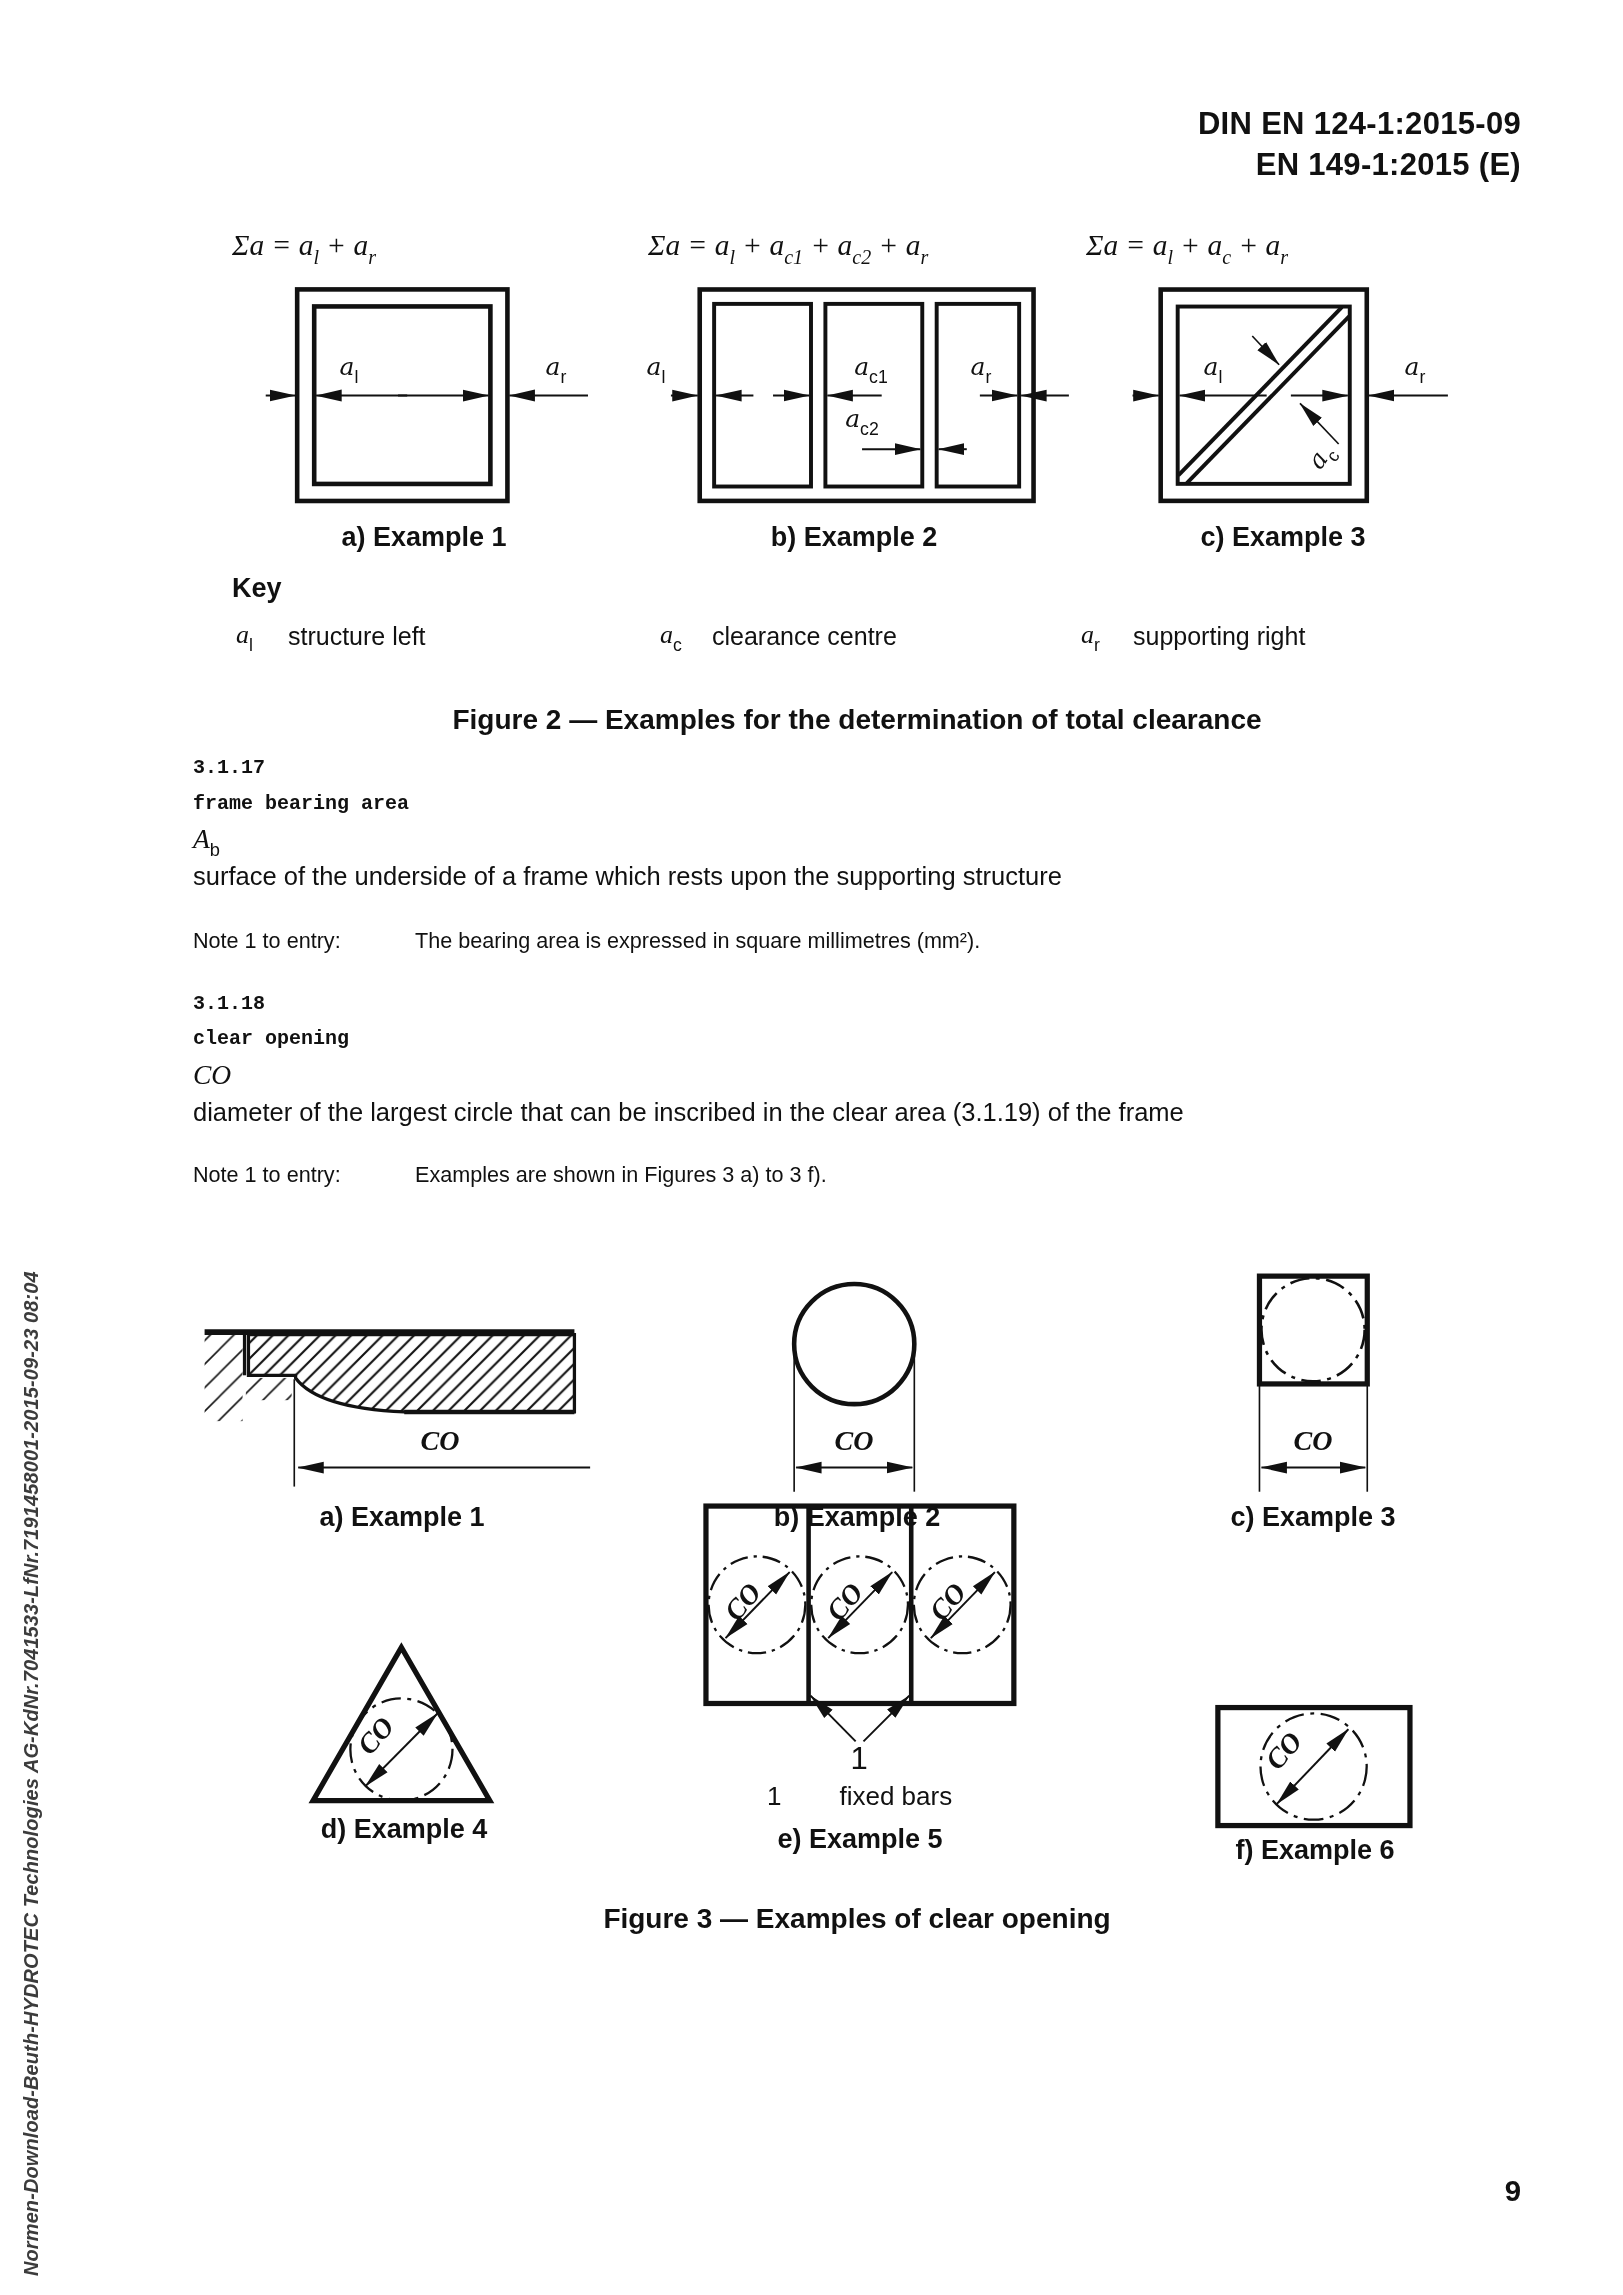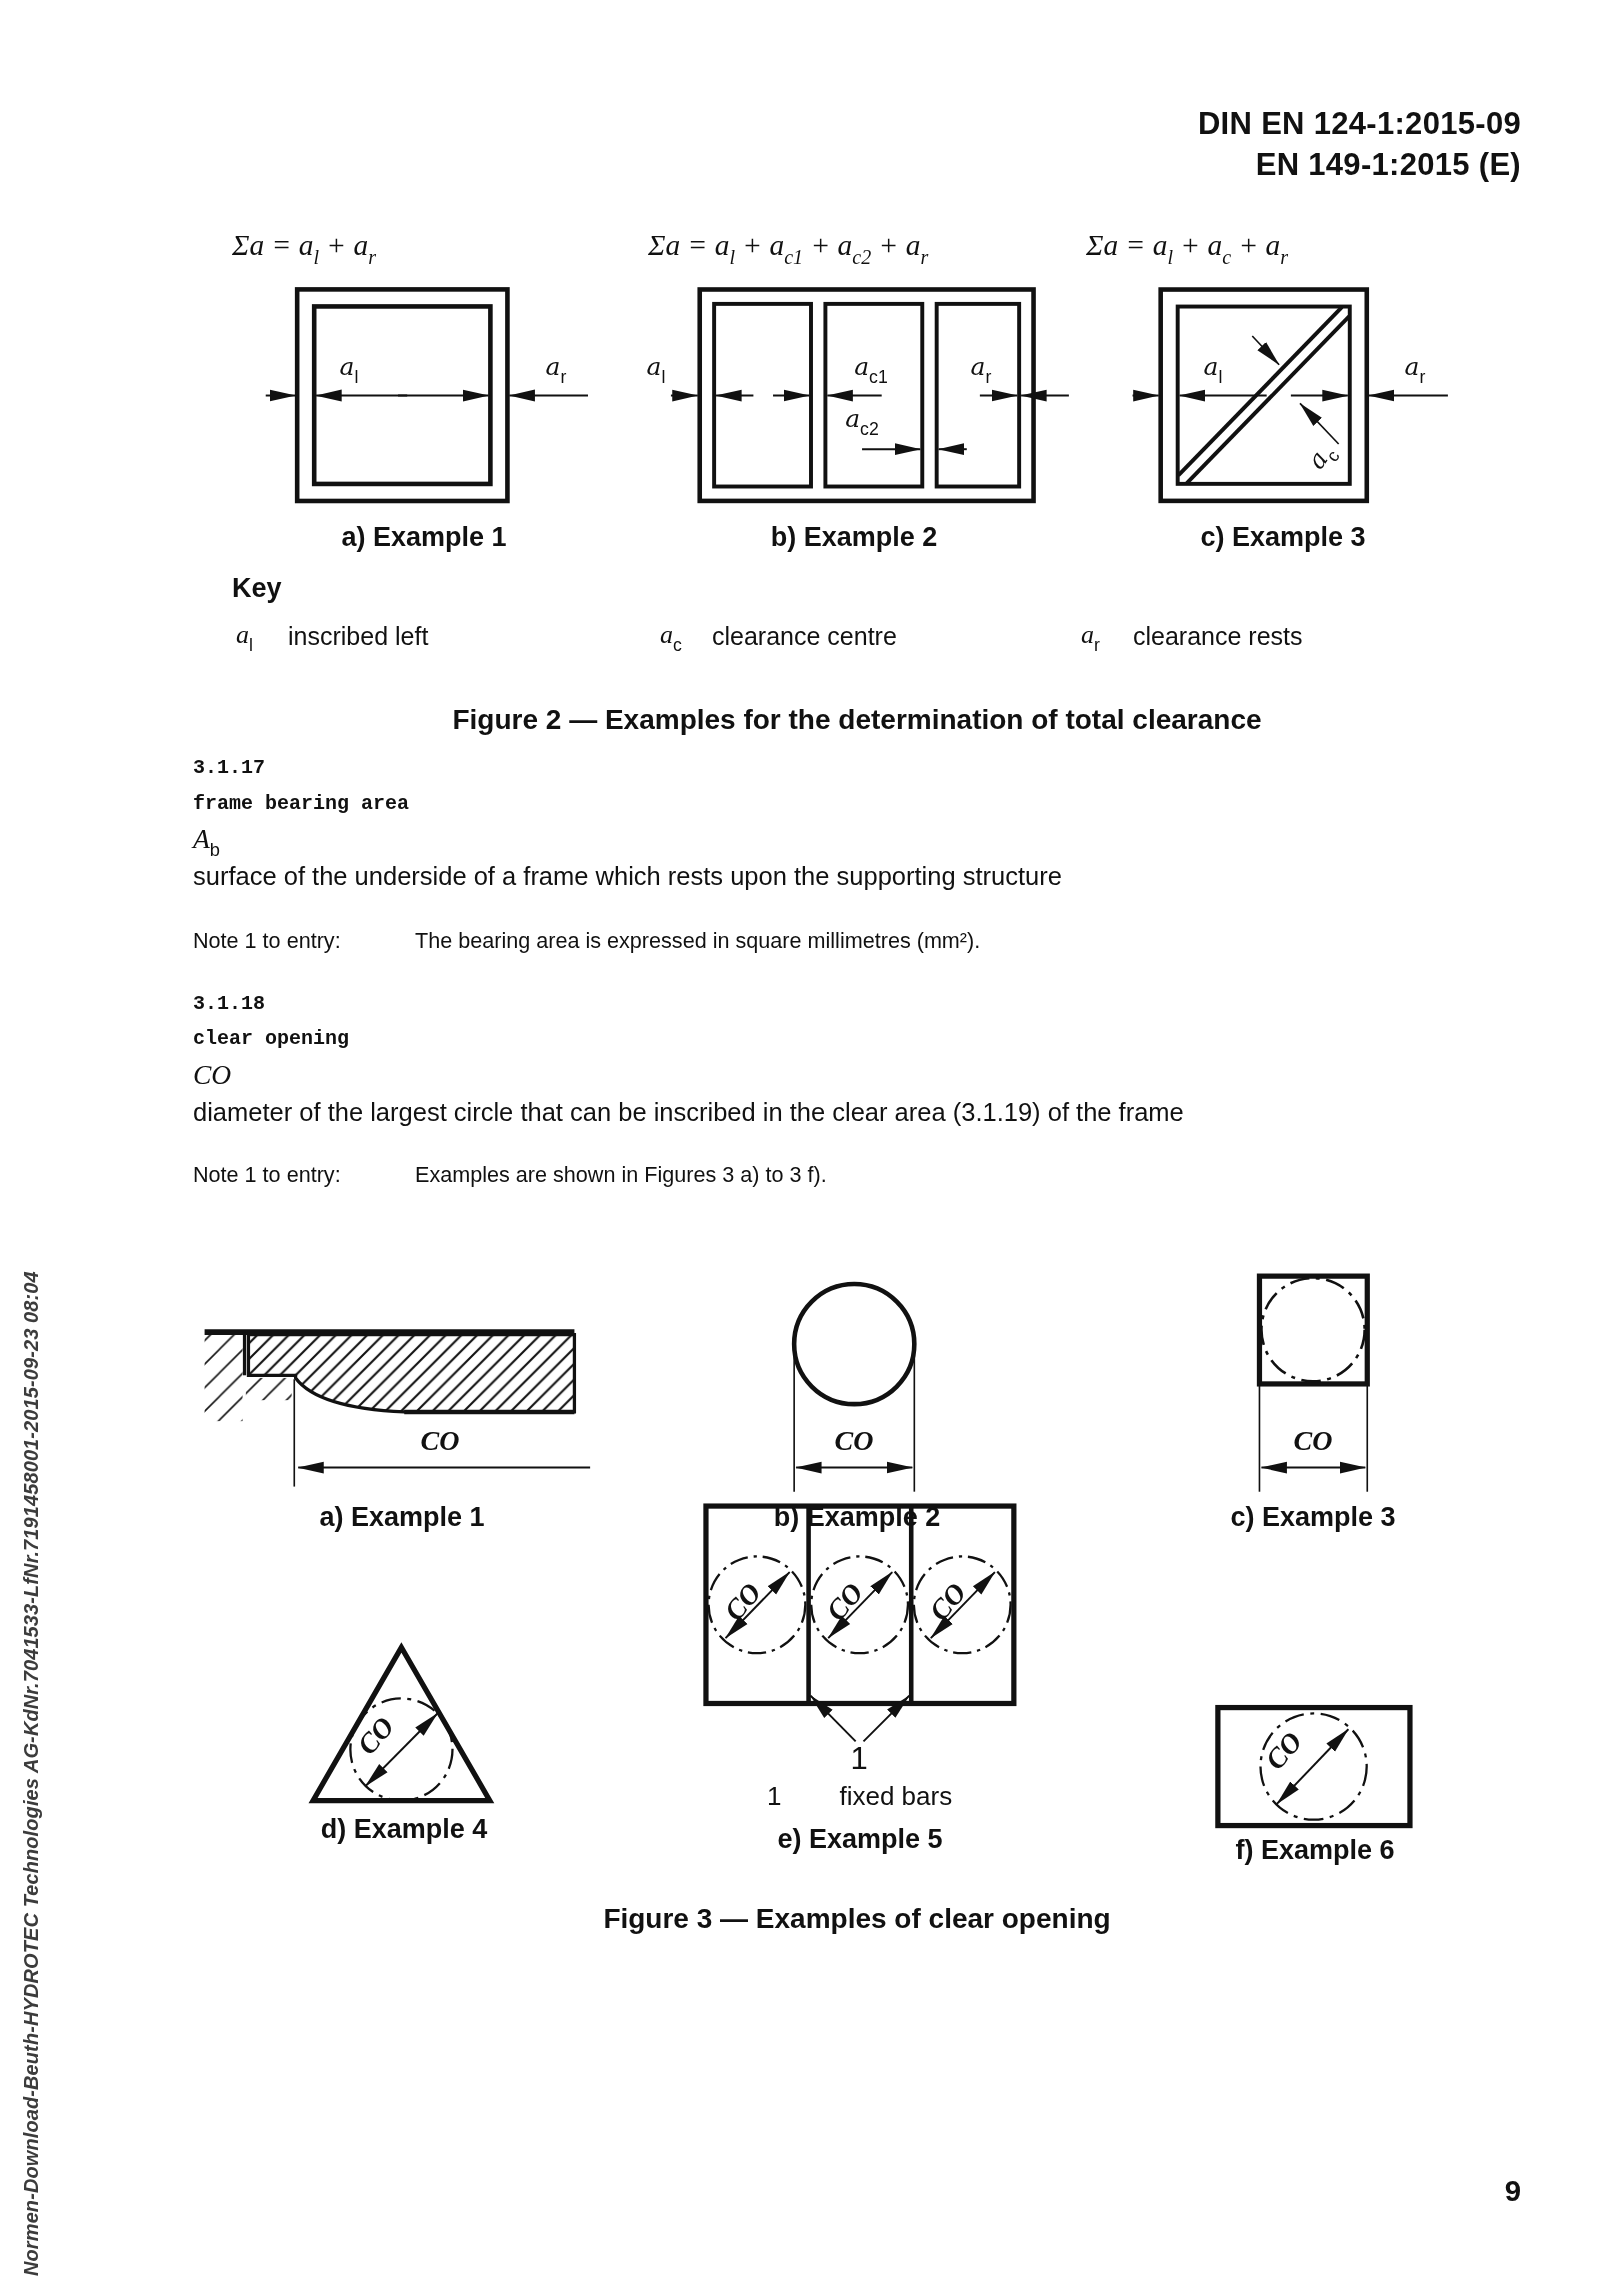--- a/index.html
+++ b/index.html
@@ -140,25 +140,25 @@
   <div class="flabel" style="left:1213px; top:352px;"><span>a</span><sub>l</sub></div>
   <div class="flabel" style="left:1415px; top:352px;"><span>a</span><sub>r</sub></div>
   <div class="flabel rot" style="left:1323px; top:458px;"><span>a</span><sub>c</sub></div>
 
   <div class="ex-caption" style="left:424px;  top:522px;">a) Example 1</div>
   <div class="ex-caption" style="left:854px; top:522px;">b) Example 2</div>
   <div class="ex-caption" style="left:1283px; top:522px;">c) Example 3</div>
 
   <div class="key-title" style="left:232px; top:573px;">Key</div>
   <div class="key-sym" style="left:236px; top:620px;"><span>a</span><sub>l</sub></div>
-  <div class="key-label" style="left:288px; top:622px;">inscribed left</div>
+  <div class="key-label" style="left:288px; top:622px;">structure left</div>
   <div class="key-sym" style="left:660px; top:620px;"><span>a</span><sub>c</sub></div>
   <div class="key-label" style="left:712px; top:622px;">clearance centre</div>
   <div class="key-sym" style="left:1081px; top:620px;"><span>a</span><sub>r</sub></div>
-  <div class="key-label" style="left:1133px; top:622px;">clearance rests</div>
+  <div class="key-label" style="left:1133px; top:622px;">supporting right</div>
 
   <div class="fig-caption" style="left:857px; top:704px;">Figure 2 — Examples for the determination of total clearance</div>
 
   <div class="def-num" style="top:756px;">3.1.17</div>
   <div class="def-term" style="top:792px;">frame bearing area</div>
   <div class="def-sym" style="top:823px;"><span>A</span><sub>b</sub></div>
   <div class="def-text" style="top:862px;">surface of the underside of a frame which rests upon the supporting structure</div>
   <div class="note-row" style="top:928px;">
     <span class="note-label">Note 1 to entry:</span>
     <span>The bearing area is expressed in square millimetres (mm²).</span>

